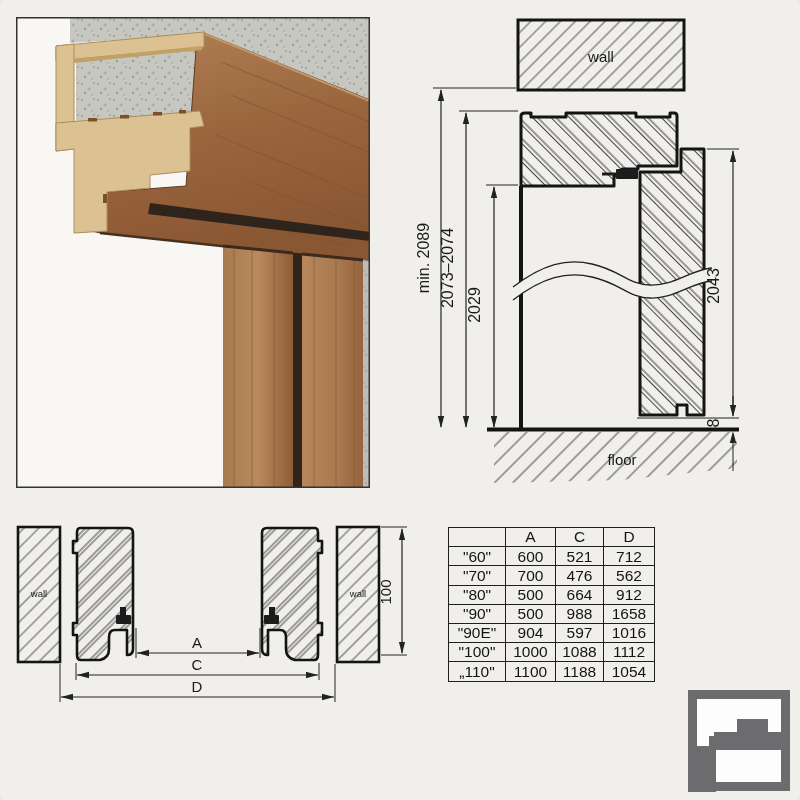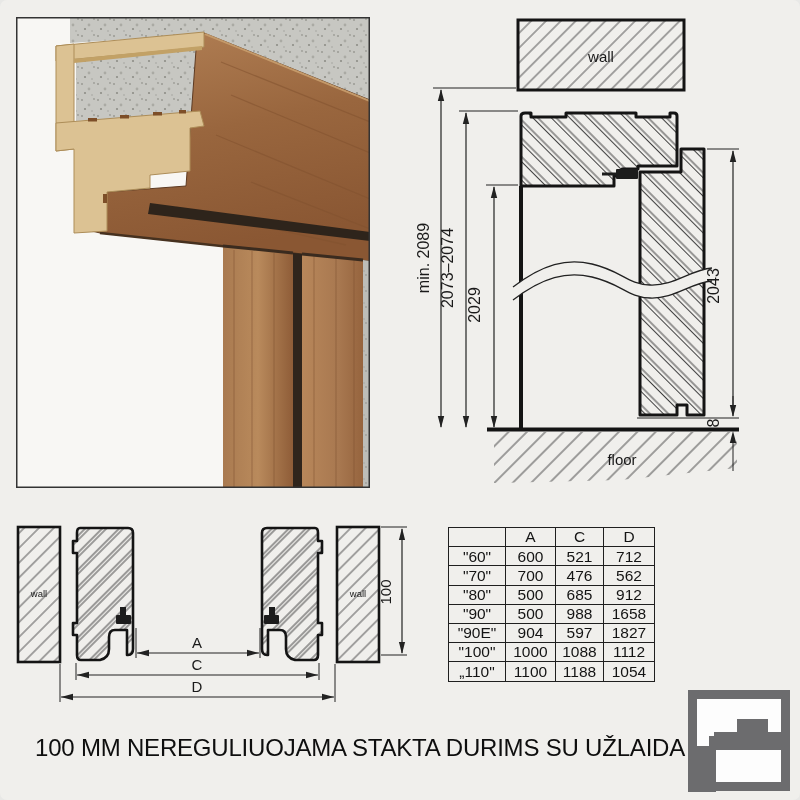--- a/index.html
+++ b/index.html
@@ -277,34 +277,34 @@
         </tr>
         <tr>
           <td>"70"</td>
           <td>700</td>
           <td>476</td>
           <td>562</td>
         </tr>
         <tr>
           <td>"80"</td>
           <td>500</td>
-          <td>685</td>
+          <td>664</td>
           <td>912</td>
         </tr>
         <tr>
           <td>"90"</td>
           <td>500</td>
           <td>988</td>
           <td>1658</td>
         </tr>
         <tr>
           <td>"90E"</td>
           <td>904</td>
           <td>597</td>
-          <td>1827</td>
+          <td>1016</td>
         </tr>
         <tr>
           <td>"100"</td>
           <td>1000</td>
           <td>1088</td>
           <td>1112</td>
         </tr>
         <tr>
           <td>„110"</td>
           <td>1100</td>
@@ -317,15 +317,14 @@
   <svg class="abs" style="left:688px;top:690px" width="102" height="102" viewBox="0 0 102 102">
     <g>
       <rect x="4.5" y="4.5" width="93" height="92" fill="#fdfdfd" stroke="#6c6c6e" stroke-width="9"></rect>
       <rect x="49" y="29" width="31" height="13" fill="#6c6c6e"></rect>
       <rect x="26" y="42" width="76" height="18" fill="#6c6c6e"></rect>
       <rect x="21" y="46" width="12" height="14" fill="#6c6c6e"></rect>
       <rect x="0" y="56" width="28" height="46" fill="#6c6c6e"></rect>
     </g>
   </svg>
 
-  <div class="sheet-title">100 MM NEREGULIUOJAMA STAKTA DURIMS SU UŽLAIDA</div>
 
 </div>
 
 </body></html>

